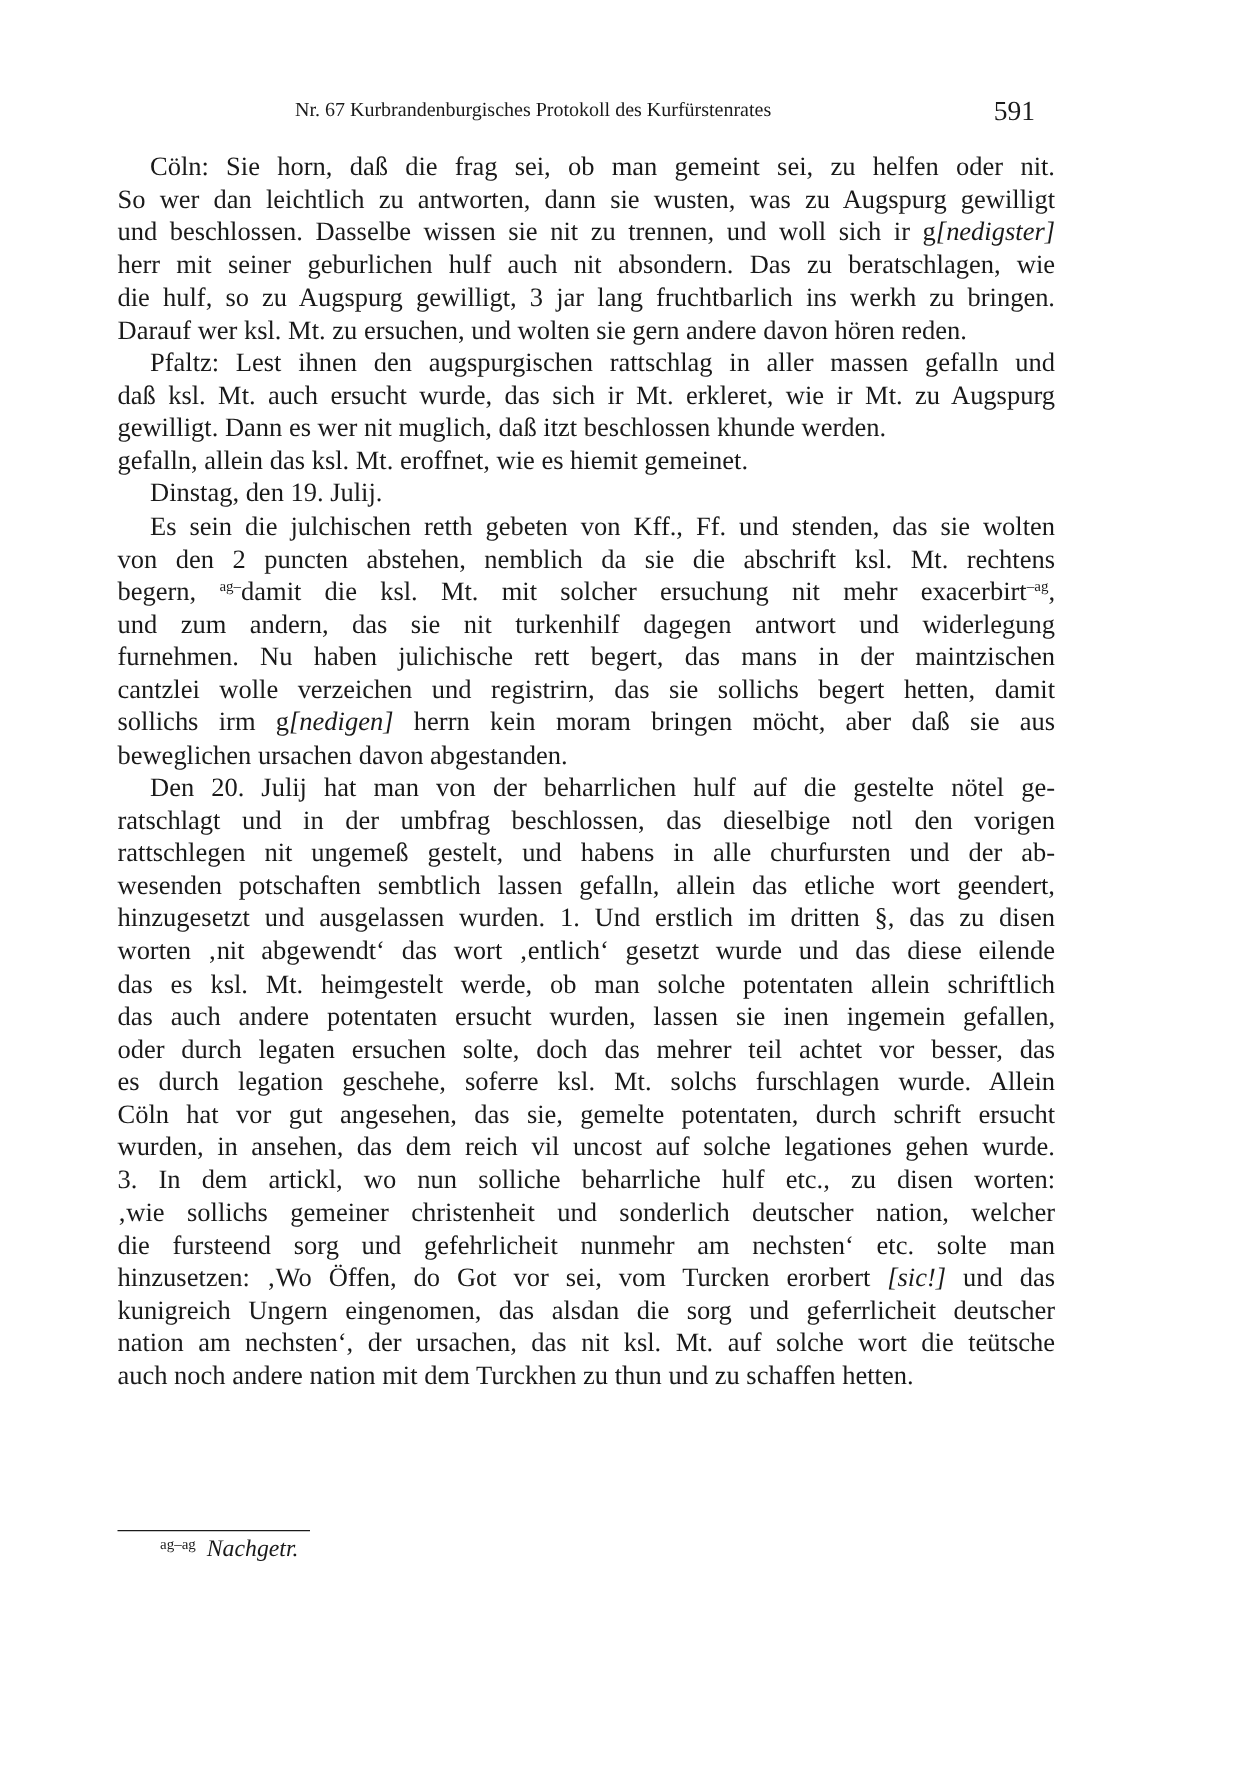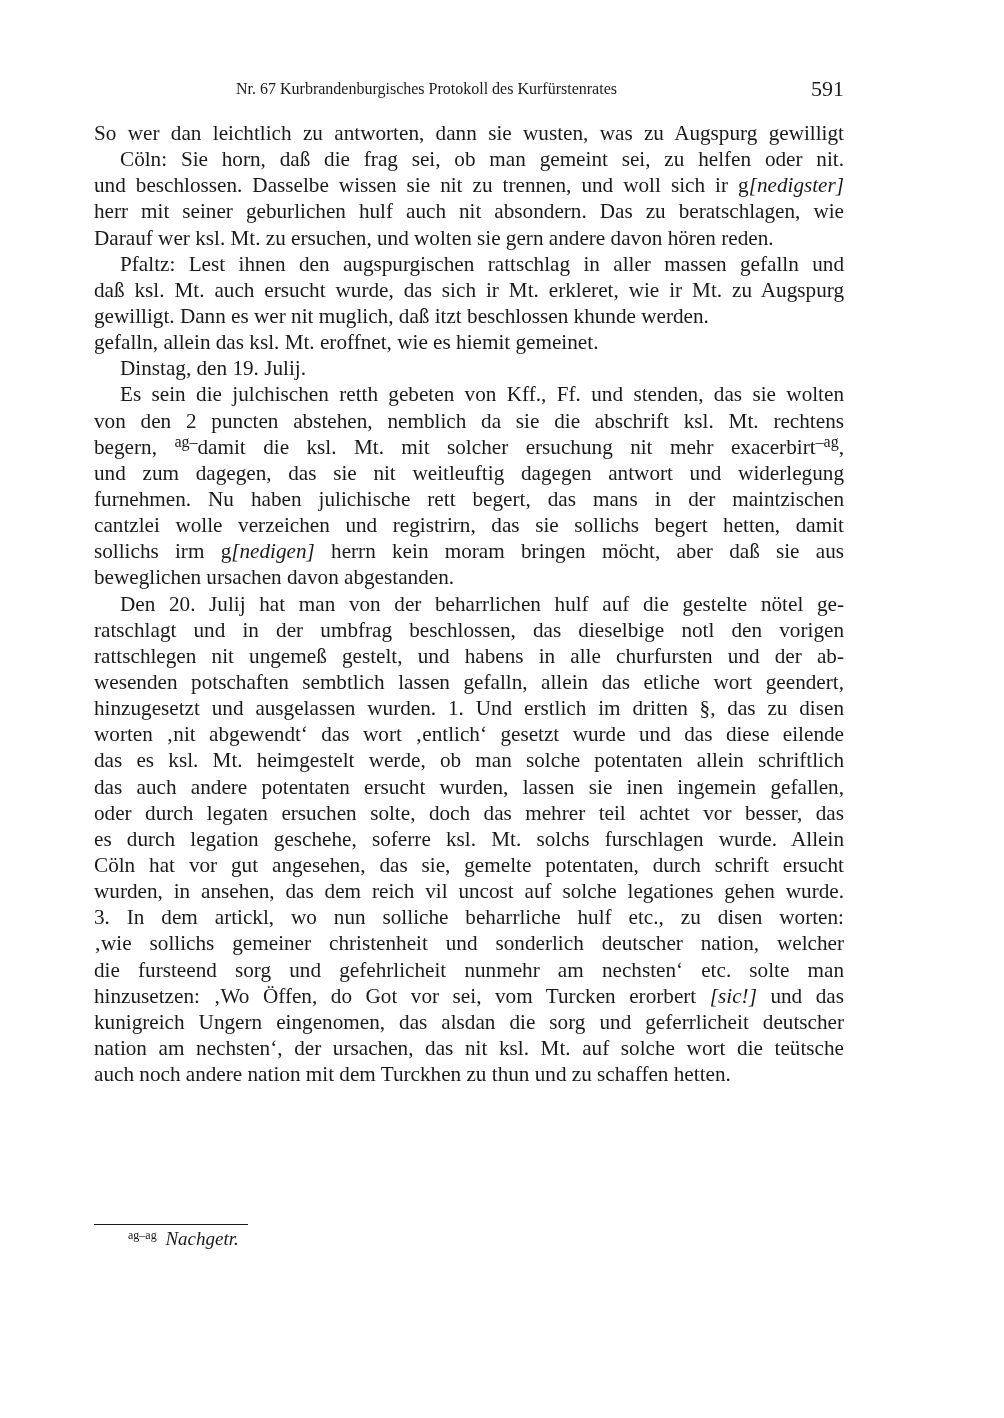--- a/index.html
+++ b/index.html
@@ -1,63 +1,64 @@
 <!DOCTYPE html>
 <html><head>
 <meta charset="utf-8">
 <style>
   html, body { margin: 0; padding: 0; background: #ffffff; }
   body { width: 1004px; height: 1418px; position: relative; overflow: hidden;
          font-family: "Liberation Serif", "DejaVu Serif", serif; color: #1a1a1a; }
   .header { position: absolute; top: 78px; left: 94px; width: 750px; height: 30px; }
   .running-title { position: absolute; left: 142px; top: 2px; font-size: 16px; }
-  .page-number { position: absolute; right: 0; top: -2px; font-size: 22px; text-align: right; }
+  .page-number { position: absolute; right: 16px; top: -2px; font-size: 22px; text-align: right; }
   .body-text { position: absolute; top: 120px; left: 94px; width: 750px; }
   .line { font-size: 21.2px; line-height: 26.15px; height: 26.15px; white-space: nowrap;
           text-align: justify; text-align-last: justify; }
   .line.last { text-align-last: left; }
   .line.indent { padding-left: 26px; }
   .it { font-style: italic; }
-  sup { font-size: 16px; vertical-align: 7px; line-height: 0; }
+  sup { font-size: 12px; vertical-align: 7px; line-height: 0; }
   .footnote-rule { position: absolute; top: 1224px; left: 94px; width: 154px; height: 1px; background: #1a1a1a; }
   .footnote { position: absolute; top: 1228px; left: 128px; font-size: 19px; }
   .footnote .mark { font-size: 12px; vertical-align: 6px; margin-right: 4px; }
 </style>
 </head>
 <body>
 
 <div class="header">
   <span class="running-title">Nr. 67 Kurbrandenburgisches Protokoll des Kurfürstenrates</span>
   <span class="page-number">591</span>
 </div>
 
 <div class="body-text" id="body-text">
     <div>
+      <div class="line indent"><span>Cöln: Sie horn, daß die frag sei, ob man gemeint sei, zu helfen oder nit.</span></div>
       <div class="line"><span>So wer dan leichtlich zu antworten, dann sie wusten, was zu Augspurg gewilligt</span></div>
-      <div class="line indent"><span>Cöln: Sie horn, daß die frag sei, ob man gemeint sei, zu helfen oder nit.</span></div>
       <div class="line"><span>und beschlossen. Dasselbe wissen sie nit zu trennen, und woll sich ir g</span><span class="it">[nedigster]</span></div>
       <div class="line"><span>herr mit seiner geburlichen hulf auch nit absondern. Das zu beratschlagen, wie</span></div>
+      <div class="line"><span>die hulf, so zu Augspurg gewilligt, 3 jar lang fruchtbarlich ins werkh zu bringen.</span></div>
       <div class="line last"><span>Darauf wer ksl. Mt. zu ersuchen, und wolten sie gern andere davon hören reden.</span></div>
     </div>
     <div>
       <div class="line indent"><span>Pfaltz: Lest ihnen den augspurgischen rattschlag in aller massen gefalln und</span></div>
       <div class="line"><span>daß ksl. Mt. auch ersucht wurde, das sich ir Mt. erkleret, wie ir Mt. zu Augspurg</span></div>
       <div class="line last"><span>gewilligt. Dann es wer nit muglich, daß itzt beschlossen khunde werden.</span></div>
     </div>
     <div>
       <div class="line last"><span>gefalln, allein das ksl. Mt. eroffnet, wie es hiemit gemeinet.</span></div>
     </div>
     <div>
       <div class="line indent last"><span>Dinstag, den 19. Julij.</span></div>
     </div>
     <div>
       <div class="line indent"><span>Es sein die julchischen retth gebeten von Kff., Ff. und stenden, das sie wolten</span></div>
       <div class="line"><span>von den 2 puncten abstehen, nemblich da sie die abschrift ksl. Mt. rechtens</span></div>
       <div class="line"><span>begern, </span><sup>ag–</sup><span>damit die ksl. Mt. mit solcher ersuchung nit mehr exacerbirt</span><sup>–ag</sup><span>,</span></div>
-      <div class="line"><span>und zum dagegen, das sie nit weitleuftig dagegen antwort und widerlegung</span></div>
+      <div class="line"><span>und zum andern, das sie nit turkenhilf dagegen antwort und widerlegung</span></div>
       <div class="line"><span>furnehmen. Nu haben julichische rett begert, das mans in der maintzischen</span></div>
       <div class="line"><span>cantzlei wolle verzeichen und registrirn, das sie sollichs begert hetten, damit</span></div>
       <div class="line"><span>sollichs irm g</span><span class="it">[nedigen]</span><span> herrn kein moram bringen möcht, aber daß sie aus</span></div>
       <div class="line last"><span>beweglichen ursachen davon abgestanden.</span></div>
     </div>
     <div>
       <div class="line indent"><span>Den 20. Julij hat man von der beharrlichen hulf auf die gestelte nötel ge-</span></div>
       <div class="line"><span>ratschlagt und in der umbfrag beschlossen, das dieselbige notl den vorigen</span></div>
       <div class="line"><span>rattschlegen nit ungemeß gestelt, und habens in alle churfursten und der ab-</span></div>
       <div class="line"><span>wesenden potschaften sembtlich lassen gefalln, allein das etliche wort geendert,</span></div>

